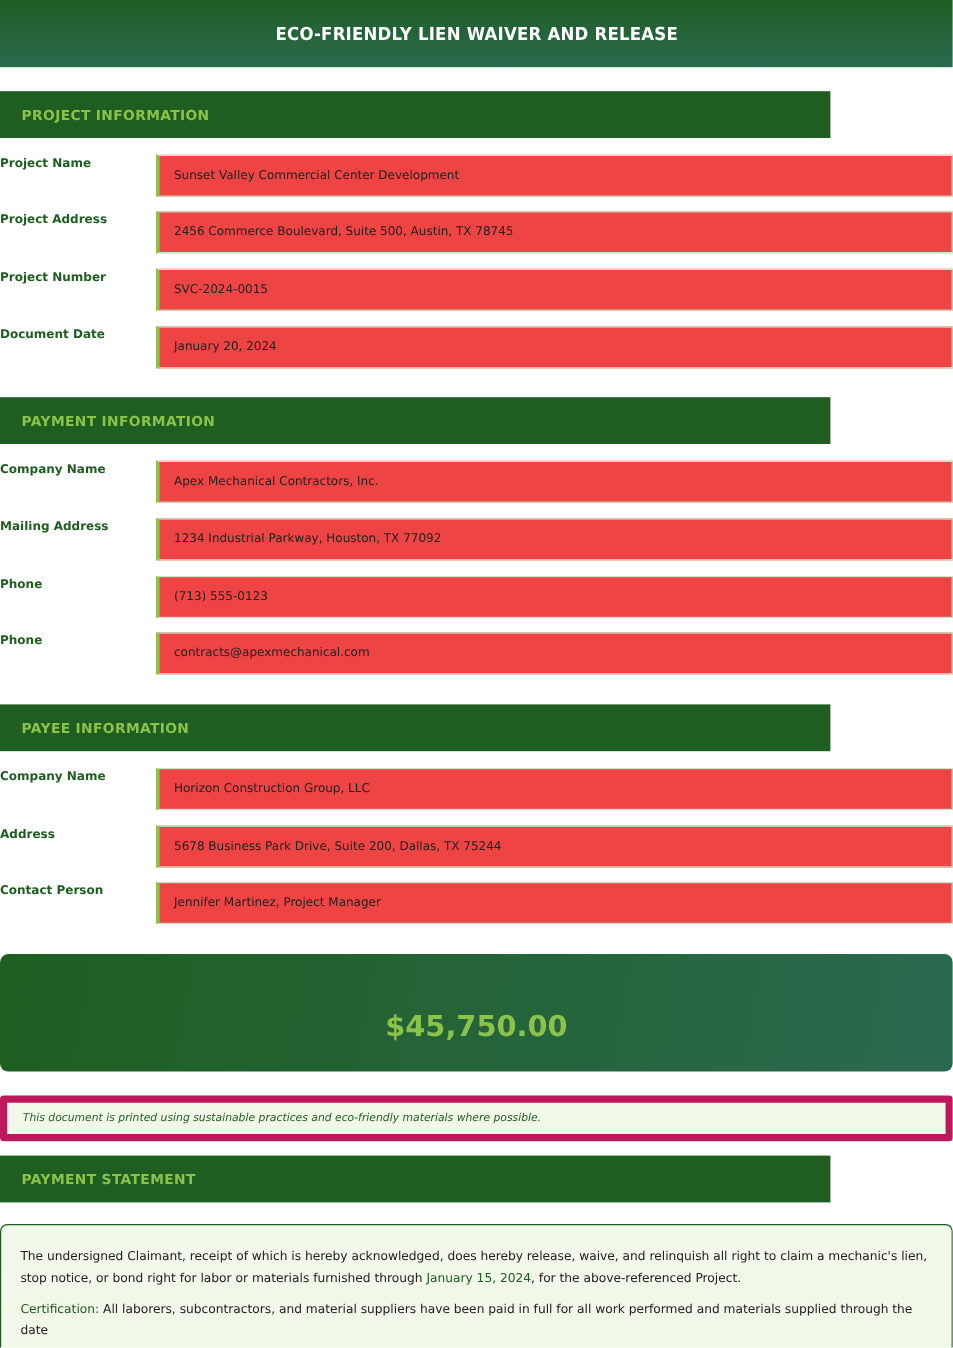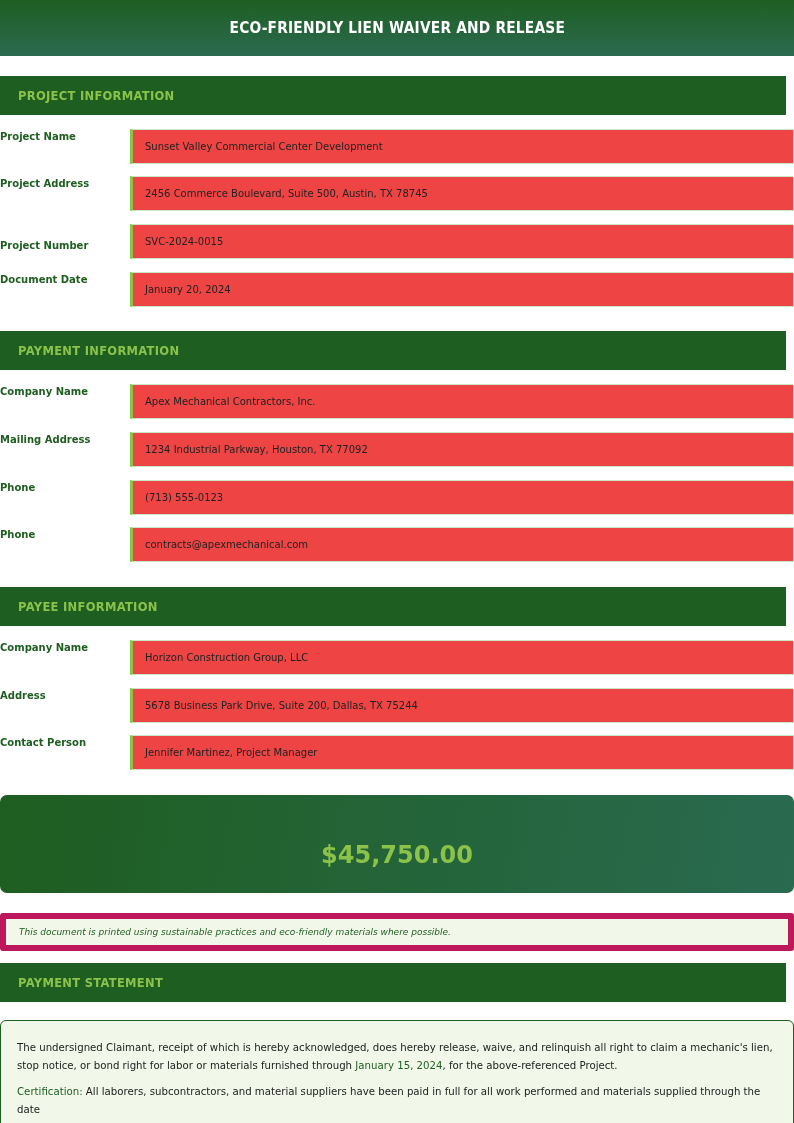--- a/index.html
+++ b/index.html
@@ -10,21 +10,21 @@
       position: absolute; left: 0; top: 0; width: 794px; height: 56px;
       background: linear-gradient(180deg, #1e5e23 0%, #2b6a4f 100%);
       display: flex; align-items: center; justify-content: center;
     }
     .title-bar h1 {
       color: #ffffff; font-size: 15px; font-weight: bold; letter-spacing: 0.2px;
       font-family: "DejaVu Sans", sans-serif; transform: scaleX(0.92);
     }
 
     .section-header {
-      position: absolute; left: 0; width: 786px; height: 39px;
+      position: absolute; left: 0; width: 692px; height: 39px;
       background: #1e5e20;
       display: flex; align-items: center; padding-left: 18px;
     }
     .section-header span {
       color: #8bc34a; font-size: 11.5px; font-weight: bold; letter-spacing: 0.3px;
     }
 
     .field-label {
       position: absolute; left: 0; width: 128px;
       color: #1e5e20; font-size: 10px; font-weight: bold;
@@ -83,21 +83,21 @@
 <div class="section-header" style="top:76px;">
   <span>PROJECT INFORMATION</span>
 </div>
 
 <div class="field-label" style="top:131px;">Project Name</div>
 <div class="field-value" style="top:129px;">Sunset Valley Commercial Center Development</div>
 
 <div class="field-label" style="top:178px;">Project Address</div>
 <div class="field-value" style="top:176px;">2456 Commerce Boulevard, Suite 500, Austin, TX 78745</div>
 
-<div class="field-label" style="top:226px;margin-top:14px;">Project Number</div>
+<div class="field-label" style="top:226px;">Project Number</div>
 <div class="field-value" style="top:224px;">SVC-2024-0015</div>
 
 <div class="field-label" style="top:274px;">Document Date</div>
 <div class="field-value" style="top:272px;">January 20, 2024</div>
 
 <div class="section-header" style="top:331px;">
   <span>PAYMENT INFORMATION</span>
 </div>
 
 <div class="field-label" style="top:386px;">Company Name</div>

